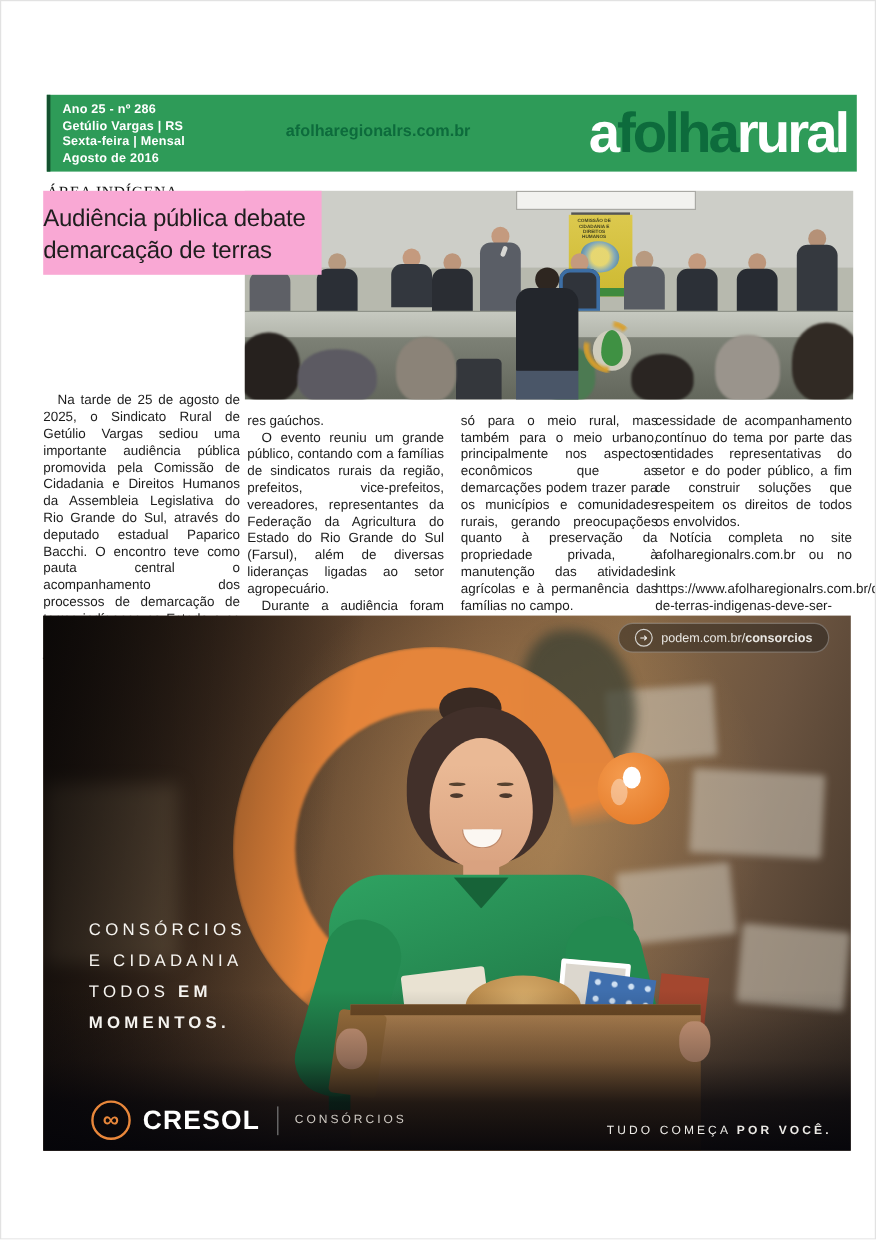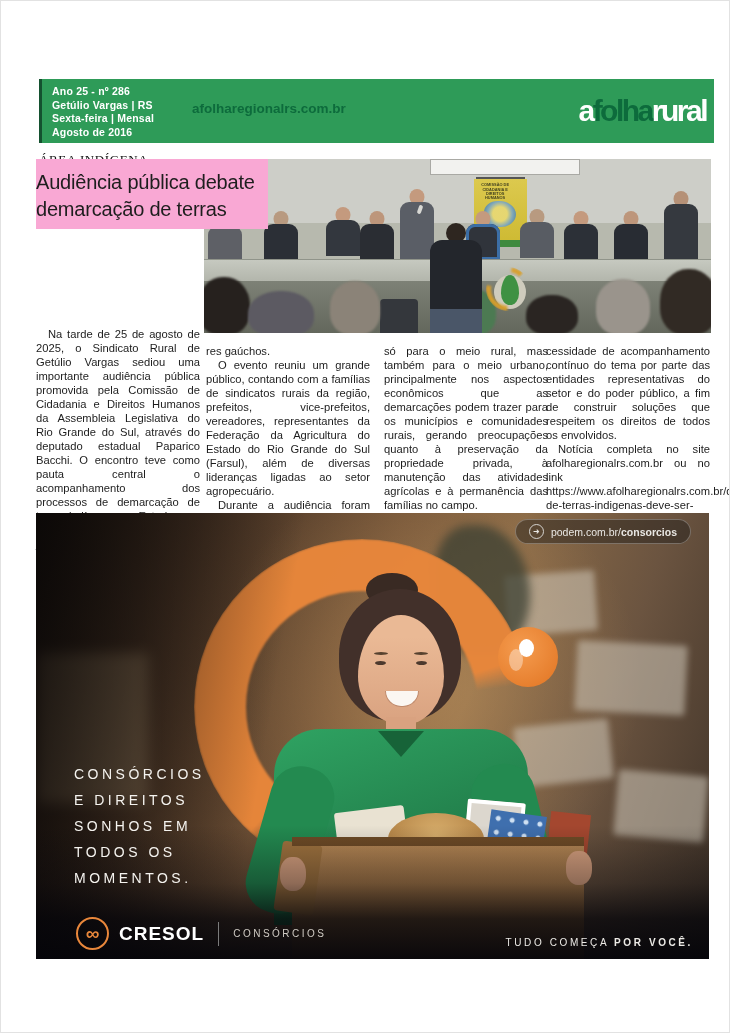--- a/index.html
+++ b/index.html
@@ -2,22 +2,22 @@
 <html><head>
 <meta charset="utf-8">
 <style>
   html,body{margin:0;padding:0;background:#fff;}
   .page{position:relative;width:730px;height:1033px;background:#fff;overflow:hidden;
         font-family:"Liberation Sans",sans-serif;border:1px solid #e2e2e2;box-sizing:border-box;}
 
   
   .banner{position:absolute;left:38px;top:78px;width:672px;height:64px;background:#2E9B58;border-left:3px solid #14512f;}
   .issue-info{position:absolute;left:10px;top:6px;color:#fff;font-weight:bold;font-size:10.5px;line-height:13.5px;letter-spacing:.2px;}
-  .website{position:absolute;left:150px;top:22px;width:200px;text-align:left;color:#0D6B3C;font-weight:bold;font-size:13.5px;cursor:pointer;}
-  .logo{position:absolute;right:8px;top:4px;font-weight:bold;font-size:30px;letter-spacing:-2.5px;line-height:56px;margin-left:10px;}
+  .website{position:absolute;left:150px;top:22px;width:200px;text-align:right;color:#0D6B3C;font-weight:bold;font-size:13.5px;cursor:pointer;}
+  .logo{position:absolute;right:8px;top:4px;font-weight:bold;font-size:47px;letter-spacing:-2.5px;line-height:56px;margin-left:10px;}
   .logo .lw{color:#fff;} .logo .lg{color:#0D6B3C;}
 
   
   .kicker{position:absolute;left:38px;top:151px;font-family:"Liberation Serif",serif;font-size:13px;color:#111;
           letter-spacing:.6px;border-bottom:1.5px solid #222;padding-bottom:1px;}
   .headline-box{position:absolute;left:35px;top:158px;width:232px;height:70px;background:#f9a8d4;z-index:3;}
   .headline-box h1{margin:10px 0 0 0;font-size:20px;line-height:27px;font-weight:400;color:#1e1e1e;letter-spacing:-.2px;}
   .deck-wrap{position:absolute;left:35px;top:232px;width:166px;z-index:3;text-align:center;}
   .deck-rule{width:138px;height:2px;background:#3a3a3a;margin:0 auto;}
   .deck{font-family:"Liberation Serif",serif;font-size:15px;line-height:18px;color:#222;margin:6px 4px;}
@@ -86,25 +86,25 @@
   .ad-shade-left{position:absolute;left:0;top:0;width:100%;height:100%;z-index:6;pointer-events:none;
        background:linear-gradient(100deg,rgba(8,6,6,.88) 0%,rgba(8,6,6,.5) 16%,rgba(0,0,0,0) 36%);}
   .ad-shade-bottom{position:absolute;left:0;top:0;width:100%;height:100%;z-index:6;pointer-events:none;
        background:linear-gradient(to top,rgba(4,4,9,.95) 0%,rgba(4,4,9,.8) 9%,rgba(4,4,9,.35) 17%,rgba(0,0,0,0) 30%);}
   .url-pill{position:absolute;right:18px;top:6px;height:23px;z-index:7;display:flex;align-items:center;gap:7px;padding:0 13px;
        border-radius:13px;background:rgba(28,26,24,.45);border:1px solid rgba(255,255,255,.28);color:#e9e7e3;font-size:10.5px;cursor:pointer;}
   .url-pill .circ{display:inline-flex;align-items:center;justify-content:center;width:13px;height:13px;border-radius:50%;
        border:1px solid #d5d3cf;font-size:8px;line-height:1;}
   .slogan{position:absolute;left:38px;top:248px;z-index:7;color:#f5f3ef;font-size:14px;letter-spacing:3.5px;}
   .slogan .sl-line{height:26px;line-height:26px;white-space:nowrap;}
-  .slogan b{font-weight:normal;}
+  .slogan b{font-weight:bold;}
   .ad-brand{position:absolute;left:40px;top:404px;z-index:7;display:flex;align-items:center;}
   .cresol-mark{display:inline-flex;align-items:center;justify-content:center;width:29px;height:29px;border-radius:50%;
        border:2.5px solid #E9873B;color:#E9873B;font-weight:bold;font-size:19px;line-height:1;}
-  .cresol-name{margin-left:10px;color:#fff;font-weight:bold;font-size:19px;letter-spacing:1px;}
+  .cresol-name{margin-left:10px;color:#fff;font-weight:bold;font-size:22px;letter-spacing:1px;}
   .brand-div{width:1px;height:24px;background:#7b7b7b;margin:0 14px;}
   .brand-prod{color:#cfcac3;font-size:10px;letter-spacing:2.5px;}
   .tagline{position:absolute;right:16px;top:424px;z-index:7;color:#eceae6;font-size:10px;letter-spacing:2.6px;white-space:nowrap;}
   .tagline b{font-weight:bold;}
 </style>
 </head>
 <body>
 
 <div class="page">
 
@@ -269,23 +269,22 @@
     <i class="ad-shade-left"></i>
     <i class="ad-shade-bottom"></i>
 
     <div class="url-pill">
       <span class="circ">➜</span>
       <span><span>podem.com.br/</span><b>consorcios</b></span>
     </div>
 
     <div class="slogan">
         <div class="sl-line"><span>CONSÓRCIOS</span></div>
-        <div class="sl-line"><span>E DIREITOS</span></div>
-        <div class="sl-line"><span>SONHOS </span><b>EM</b></div>
-        <div class="sl-line"><b>TODOS OS</b></div>
+        <div class="sl-line"><span>E CIDADANIA</span></div>
+        <div class="sl-line"><span>TODOS </span><b>EM</b></div>
         <div class="sl-line"><b>MOMENTOS.</b></div>
       </div>
 
     <div class="ad-brand">
       <span class="cresol-mark">∞</span>
       <span class="cresol-name">CRESOL</span>
       <span class="brand-div"></span>
       <span class="brand-prod">CONSÓRCIOS</span>
     </div>
 

